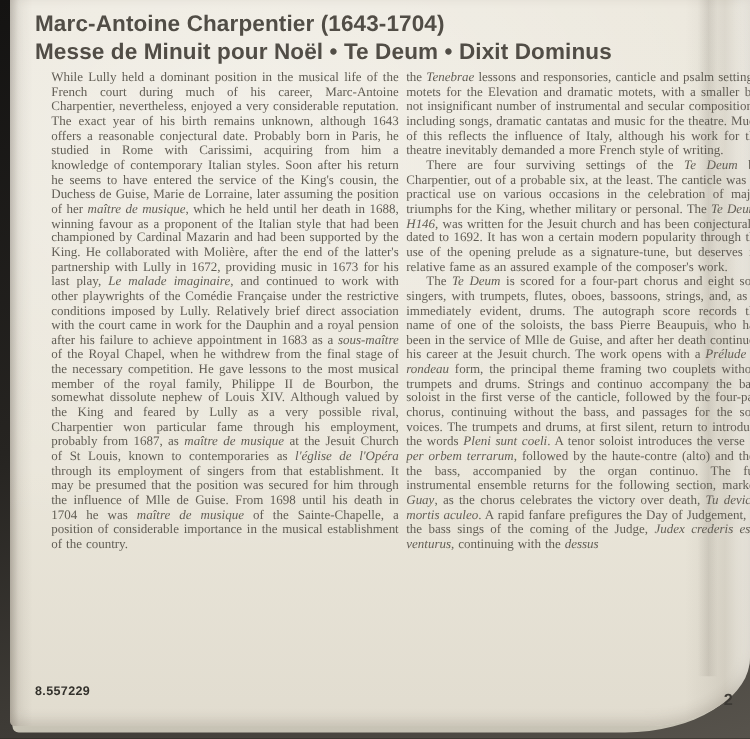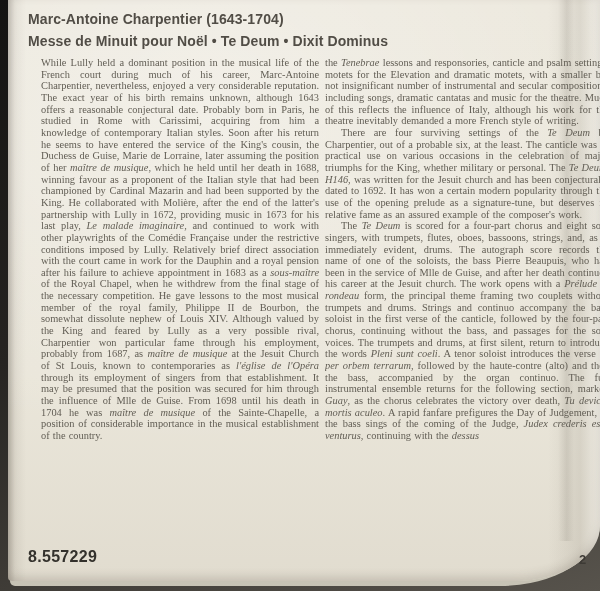--- a/index.html
+++ b/index.html
@@ -31,21 +31,21 @@
     box-shadow: inset 0 -4px 10px rgba(70,60,50,0.18);
   }
   .crease {
     position: absolute; top: 0; bottom: 40px; right: 26px; width: 16px;
     background: linear-gradient(90deg, rgba(0,0,0,0) 0%, rgba(92,85,74,0.13) 55%, rgba(0,0,0,0) 100%);
     pointer-events: none;
   }
   .title-1, .title-2 {
     position: absolute; left: 20px; right: 40px; margin: 0;
     font-family: "Liberation Sans", sans-serif;
-    font-weight: 700; font-size: 14px; line-height: 17px;
+    font-weight: 700; font-size: 18px; line-height: 17px;
     color: #514d46; letter-spacing: 0.1px;
   }
   .title-1 { top: 11px; }
   .title-2 { top: 33px; }
   .col {
     position: absolute; top: 57px;
     font-family: "Liberation Serif", serif;
     font-size: 10.4px; line-height: 11.65px;
     color: #615d54;
     text-align: justify;
@@ -53,21 +53,21 @@
     overflow: hidden;
     margin-left: 13px;
   }
   .col-left  { left: 20px;  width: 278px; height: 492px; }
   .col-right { left: 304px; width: 284px; height: 524px; }
   .col p { margin: 0; }
   .col p.indent { text-indent: 16px; }
   .catalog {
     position: absolute; left: 20px; top: 548px;
     font-family: "Liberation Sans", sans-serif;
-    font-weight: 700; font-size: 16px; color: #33312c; letter-spacing: 0.3px;
+    font-weight: 700; font-size: 10px; color: #33312c; letter-spacing: 0.3px;
   }
   .pagenum {
     position: absolute; left: 571px; top: 552px;
     font-family: "Liberation Sans", sans-serif;
     font-weight: 700; font-size: 13px; color: #3d3a35;
   }
 </style>
 </head>
 <body>
 

